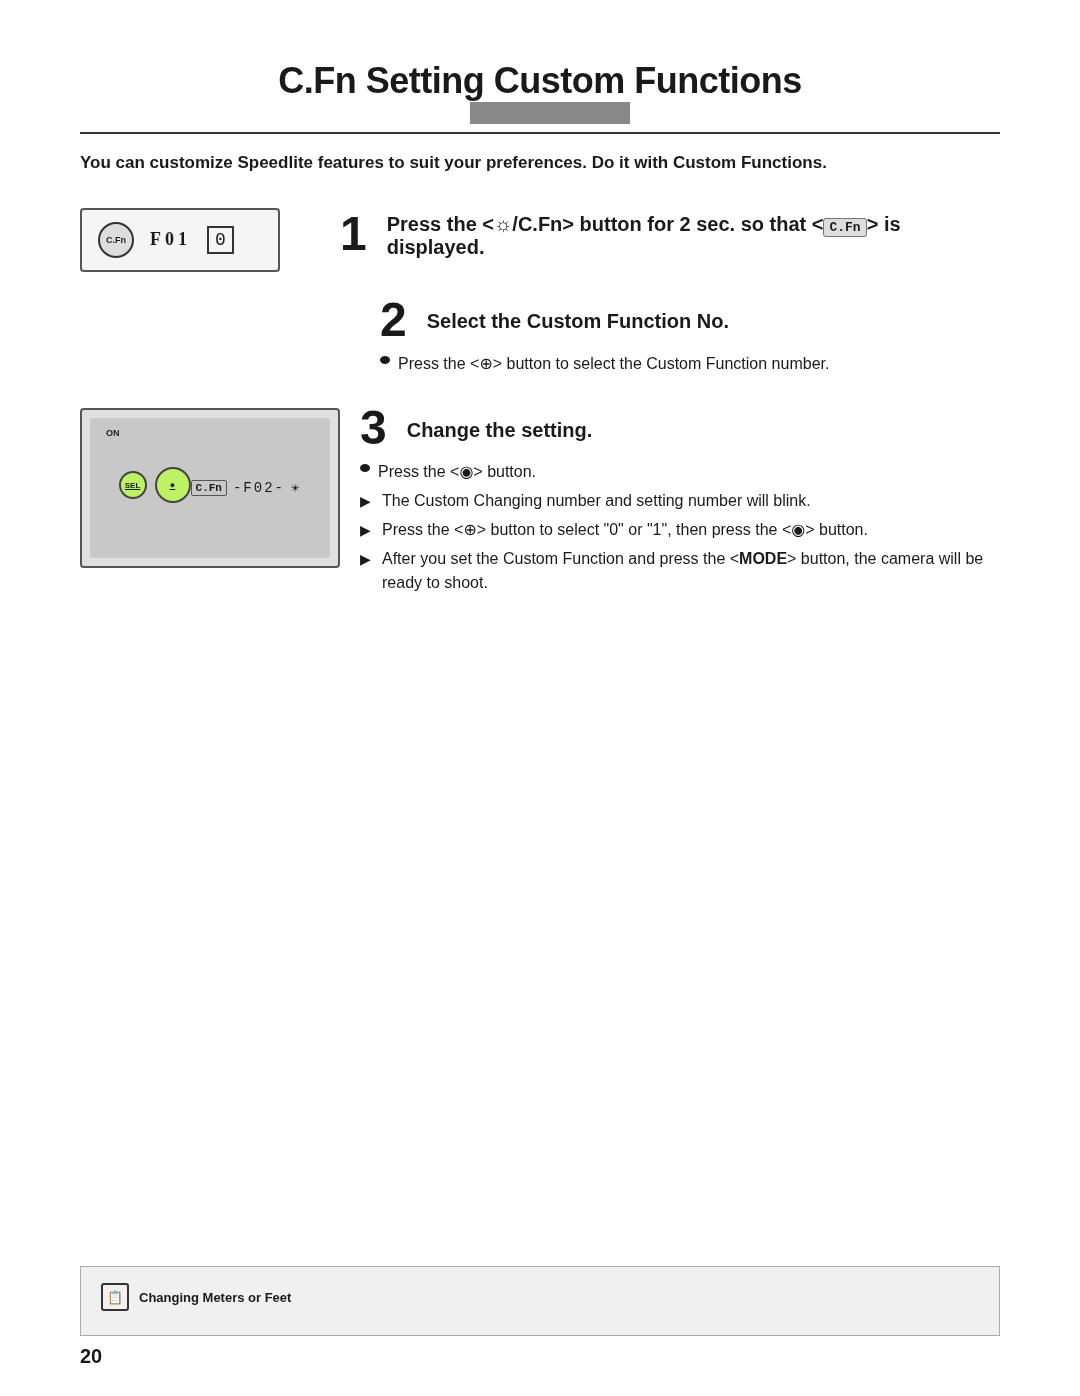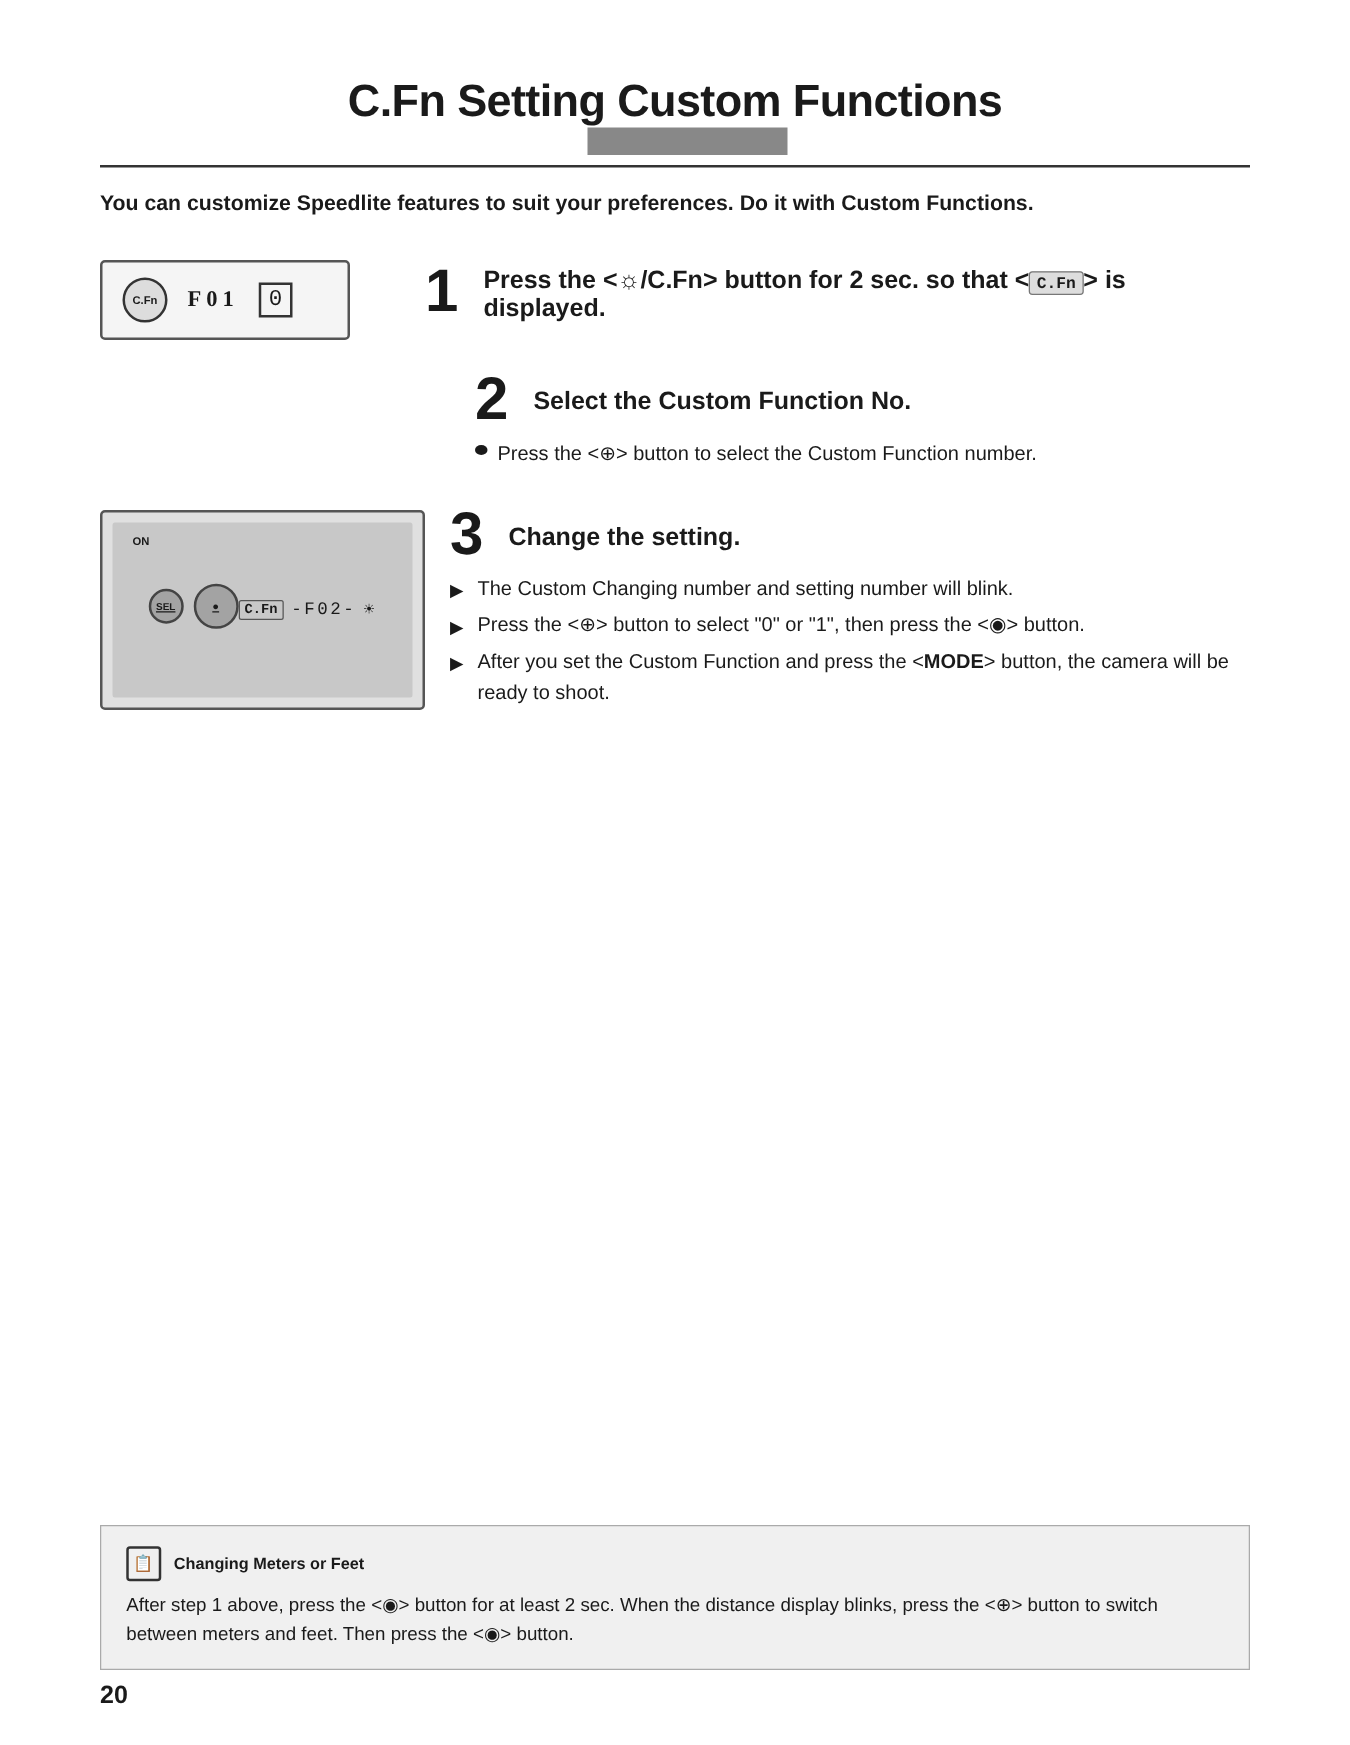--- a/index.html
+++ b/index.html
@@ -182,21 +182,21 @@
       align-items: center;
       gap: 8px;
       margin-bottom: 6px;
     }
 
     .camera-icon-round {
       width: 28px;
       height: 28px;
       border: 2px solid #444;
       border-radius: 50%;
-      background: #a3a3a3;
+      background: #bef264;
       display: flex;
       align-items: center;
       justify-content: center;
       font-size: 8px;
       font-weight: bold;
       text-decoration: underline;
     }
 
     .camera-lcd-segment {
       font-family: 'Courier New', monospace;
@@ -390,20 +390,26 @@
         </div>
       </div>
     </div>
     <div class="step3-right">
       <div class="step-heading">
         <span class="step-number">3</span>
         <span class="step-heading-text">Change the setting.</span>
       </div>
       <div class="step-body">
         <div class="bullet-item">
+          <span class="bullet-dot"></span>
+          <span class="bullet-text">
+            Press the &lt;◉&gt; button.
+          </span>
+        </div>
+        <div class="bullet-item">
           <span class="bullet-arrow">▶</span>
           <span class="bullet-text">
             The Custom Changing number and setting number will blink.
           </span>
         </div>
         <div class="bullet-item">
           <span class="bullet-arrow">▶</span>
           <span class="bullet-text">
             Press the &lt;⊕&gt; button to select "0" or "1", then press the &lt;◉&gt; button.
           </span>
@@ -418,16 +424,15 @@
     </div>
   </div>
 
 </div>
 
 <div class="note-box">
   <div class="note-header">
     <div class="note-icon">📋</div>
     <span class="note-title">Changing Meters or Feet</span>
   </div>
-  <p class="note-body">After step 1 above, press the &lt;◉&gt; button for at least 2 sec. When the distance display blinks, press the &lt;⊕&gt; button to switch between meters and feet. Then press the &lt;◉&gt; button.</p>
 </div>
 
 <div class="page-number">20</div>
 
 </body></html>

